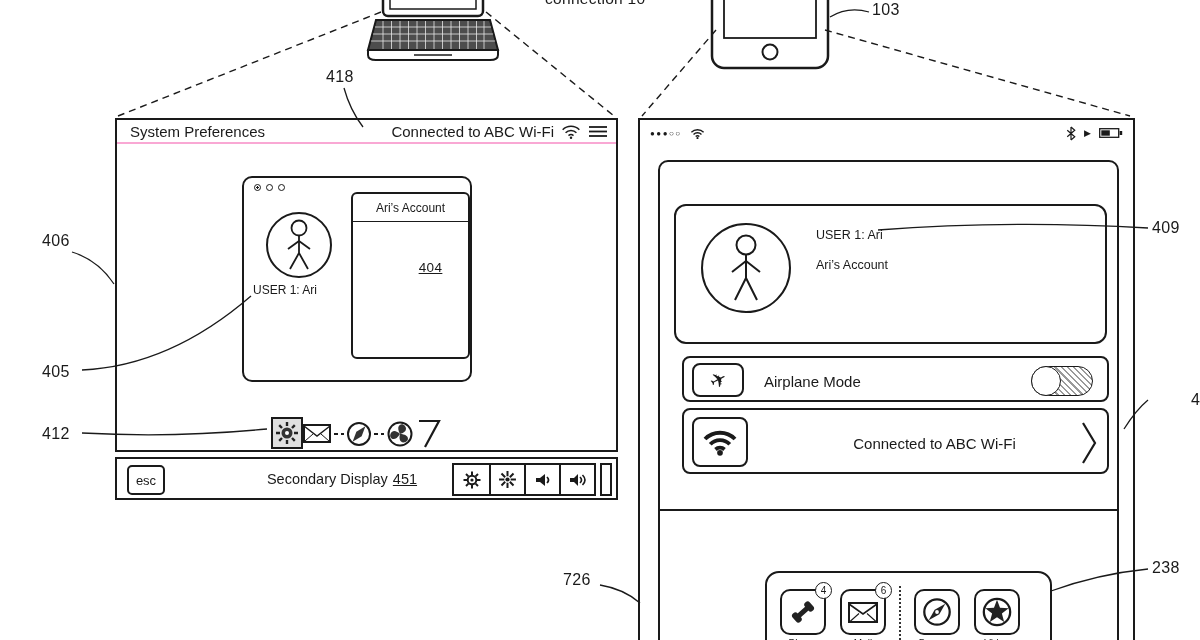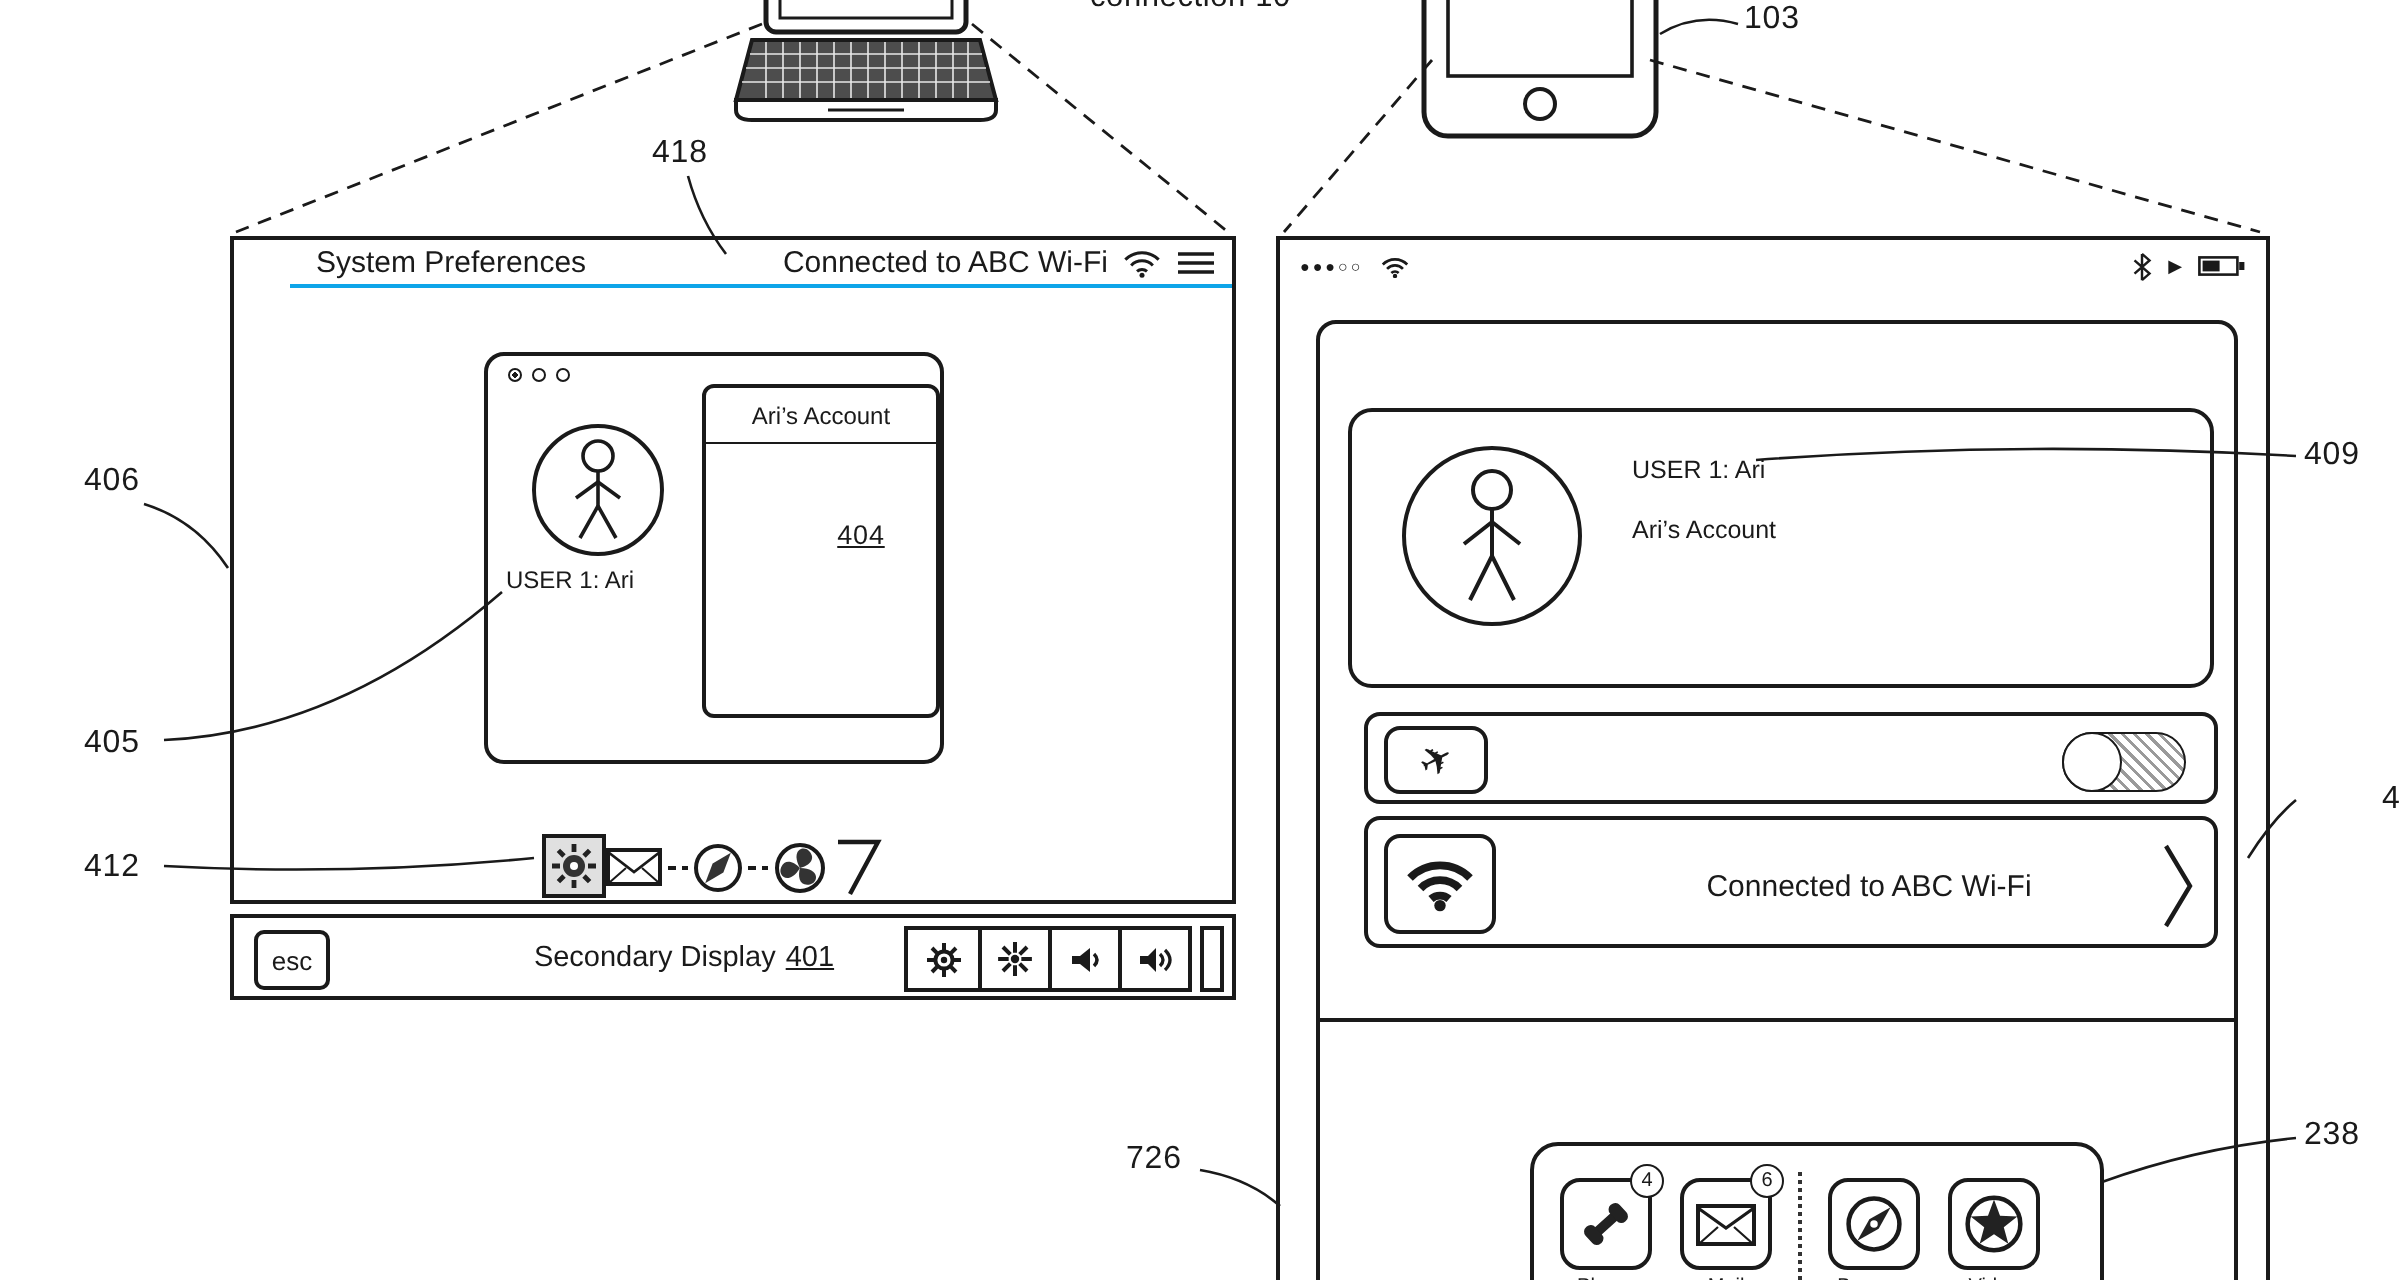--- a/index.html
+++ b/index.html
@@ -2,22 +2,22 @@
 <html><head>
 <meta charset="utf-8">
 <style>
   * { box-sizing: border-box; margin: 0; padding: 0; }
   html,body { background:#fff; }
   .stage { position:relative; width:1200px; height:640px; background:#fff; overflow:hidden;
            font-family:"Liberation Sans", sans-serif; color:#1a1a1a; }
   .ref { position:absolute; font-size:16px; letter-spacing:.4px; z-index:6; }
   .panel { position:absolute; border:2px solid #1a1a1a; background:#fff; }
   
-  .lp-titlebar { height:24px; border-bottom:2px solid #0ea5e9; display:flex; align-items:center;
-                 justify-content:space-between; padding:0 8px 0 13px; font-size:15px;margin-left:28px; }
+  .lp-titlebar { height:24px; border-bottom:2px solid #f9a8d4; display:flex; align-items:center;
+                 justify-content:space-between; padding:0 8px 0 13px; font-size:15px; }
   .lp-title-right { display:flex; align-items:center; gap:7px; }
   .macwin { position:absolute; left:125px; top:56px; width:230px; height:206px;
             border:2px solid #1a1a1a; border-radius:10px; background:#fff; }
   .tlights { position:absolute; left:10px; top:6px; display:flex; gap:5px; }
   .tlight { width:7px; height:7px; border:1.3px solid #1a1a1a; border-radius:50%; }
   .tlight.fill { background:radial-gradient(#1a1a1a 0 38%, #fff 40%); }
   .avatar-sm { position:absolute; left:22px; top:34px; width:66px; height:66px;
                border:2px solid #1a1a1a; border-radius:50%; display:flex; align-items:center; justify-content:center; }
   .userlabel-sm { position:absolute; left:9px; top:105px; font-size:12px; }
   .acctbox { position:absolute; left:107px; top:14px; width:119px; height:167px;
@@ -161,21 +161,21 @@
         </g>
         <path d="M152 5 L172 5 L158 31" fill="none" stroke="#1a1a1a" stroke-width="2.2"></path>
       </svg>
     </div>
   </div>
 
   <div class="panel" style="left:115px; top:457px; width:503px; height:43px;">
     <div class="esc">esc</div>
     <div class="secdisp">
       <span>Secondary Display</span>
-      <span class="num">401</span>
+      <span class="num">451</span>
     </div>
     <div class="cluster">
       <span class="cell">
         <svg width="20" height="20" viewBox="0 0 20 20">
           <path d="M10 1.5 V5 M10 15 V18.5 M1.5 10 H5 M15 10 H18.5 M4 4 L6.4 6.4 M13.6 13.6 L16 16 M16 4 L13.6 6.4 M6.4 13.6 L4 16" stroke="#1a1a1a" stroke-width="2"></path>
           <circle cx="10" cy="10" r="4.3" fill="#fff" stroke="#1a1a1a" stroke-width="2"></circle>
             <circle cx="10" cy="10" r="1.6" fill="#1a1a1a"></circle>
         </svg>
       </span>
       <span class="cell">
@@ -240,20 +240,21 @@
           </svg>
         </div>
         <div class="uc-user">USER 1: Ari</div>
         <div class="uc-acct">Ari’s Account</div>
       </div>
 
       <div class="rowcard air">
         <span class="iconbox">
           <span class="plane">✈</span>
         </span>
+        <span class="air-label">Airplane Mode</span>
         <span class="toggle">
             <span class="knob"></span>
           </span>
       </div>
 
       <div class="rowcard wifi">
         <span class="iconbox">
           <svg width="36" height="28" viewBox="0 0 24 18">
             <g fill="none" stroke="#1a1a1a" stroke-width="2.6">
               <path d="M2 7 a14 14 0 0 1 20 0"></path>

